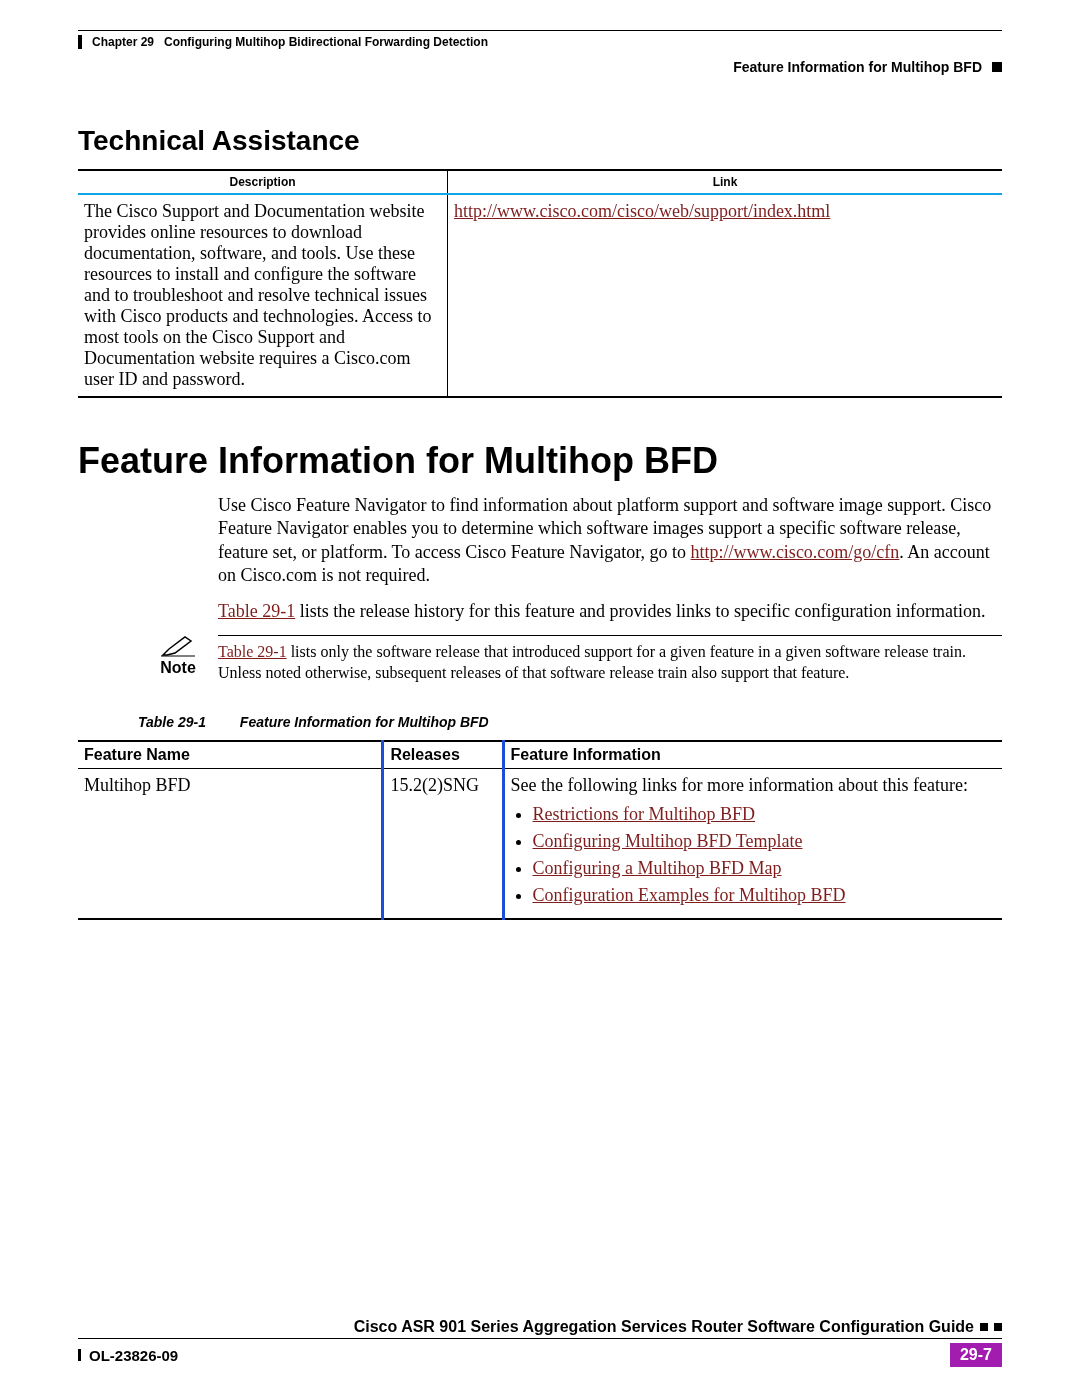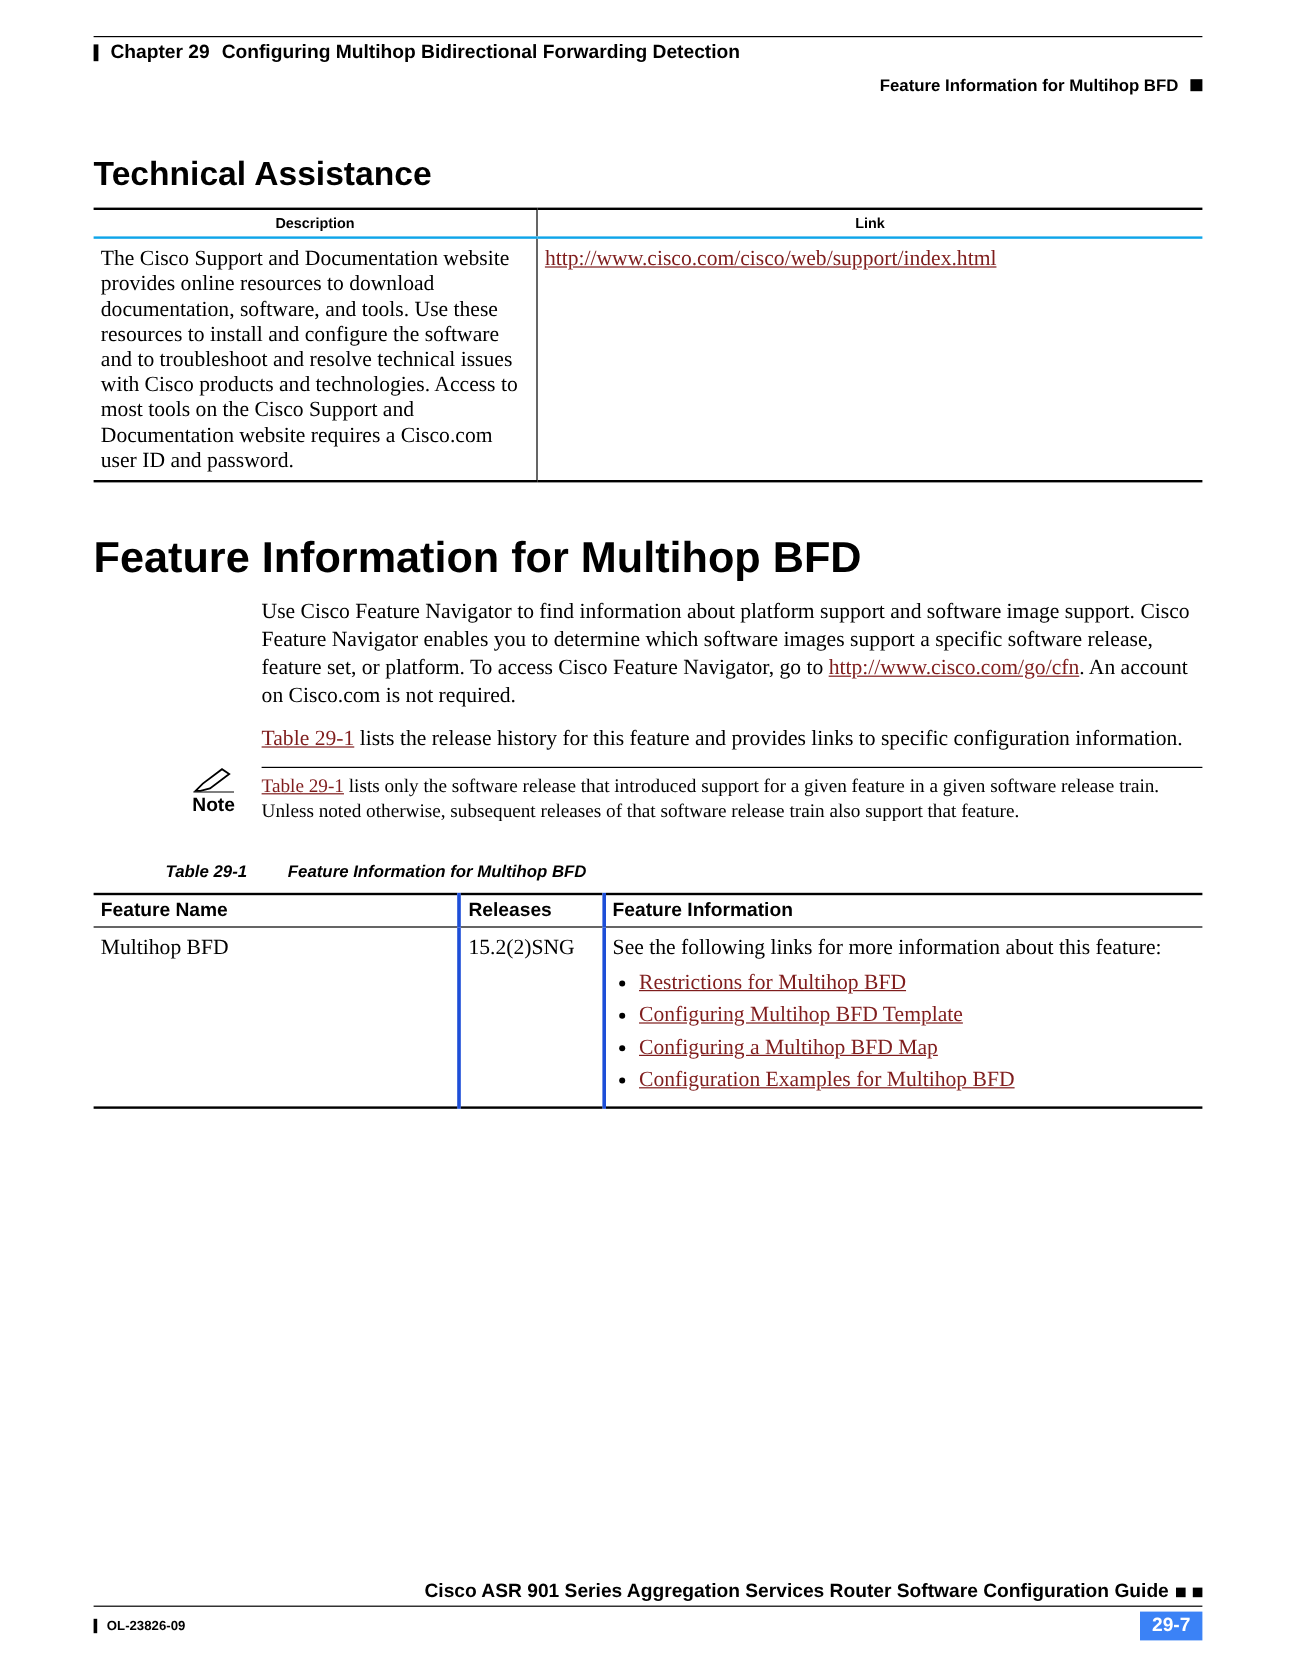--- a/index.html
+++ b/index.html
@@ -17,21 +17,21 @@
     padding: 30px 78px 30px 78px;
   }
   .top-area { margin-bottom: 50px; }
   .top-rule {
     border: none;
     border-top: 1px solid #000;
     margin: 0 0 4px 0;
   }
   .chapter-line {
     font-family: Arial, Helvetica, sans-serif;
-    font-size: 16px;
+    font-size: 12px;
     font-weight: bold;
     display: flex;
     align-items: center;
     gap: 10px;
   }
   .chapter-line .bar {
     display: inline-block;
     width: 4px;
     height: 14px;
     background: #000;
@@ -178,31 +178,31 @@
     display: inline-block; width: 8px; height: 8px; background: #000;
   }
   .footer-line2 {
     display: flex;
     justify-content: space-between;
     align-items: center;
     margin-top: 4px;
   }
   .footer-doc {
     font-family: Arial, Helvetica, sans-serif;
-    font-size: 11px;
+    font-size: 15px;
     font-weight: bold;
     display: flex;
     align-items: center;
     gap: 8px;
   }
   .footer-doc .bar {
     display: inline-block; width: 3px; height: 12px; background: #000;
   }
   .page-num-badge {
-    background: #3b82f6;
+    background: #a21caf;
     color: #fff;
     font-family: Arial, Helvetica, sans-serif;
     font-weight: bold;
     font-size: 16px;
     padding: 3px 10px;
   }
 </style>
 </head>
 <body>
 

